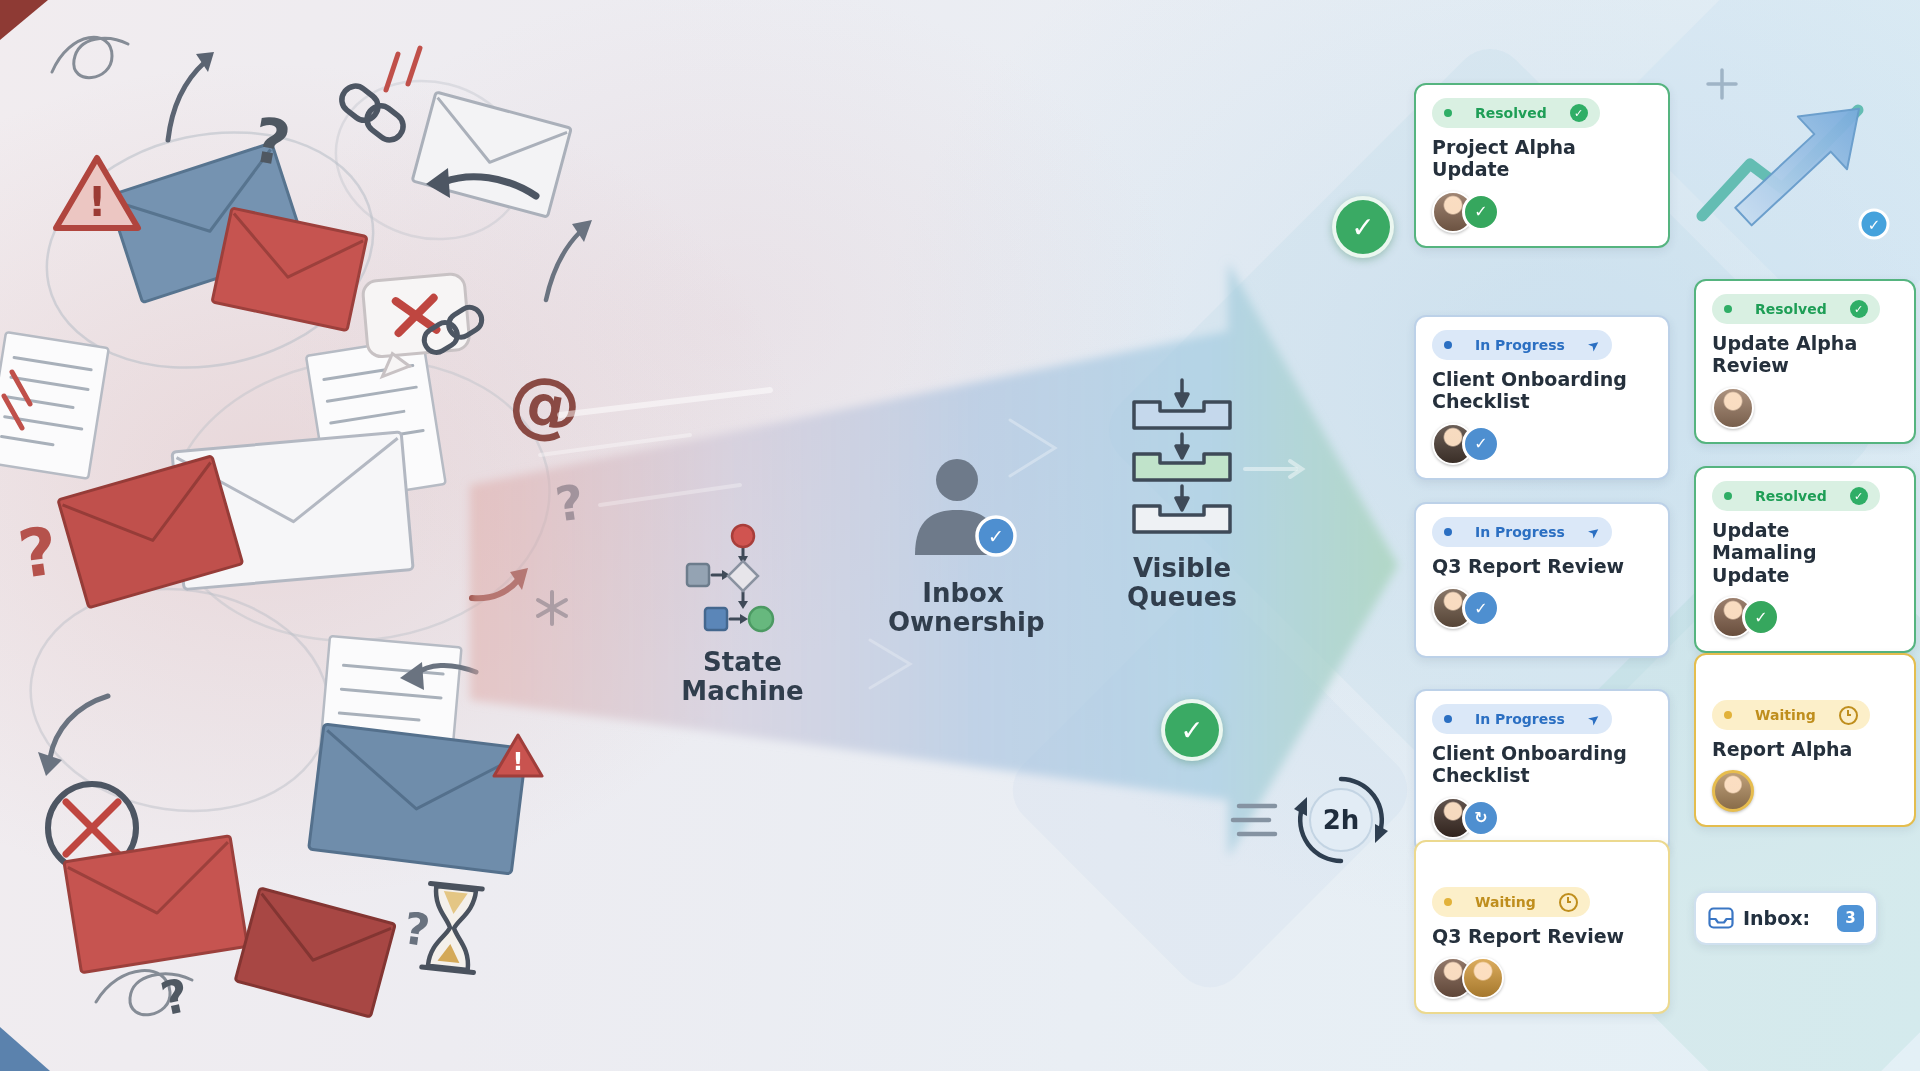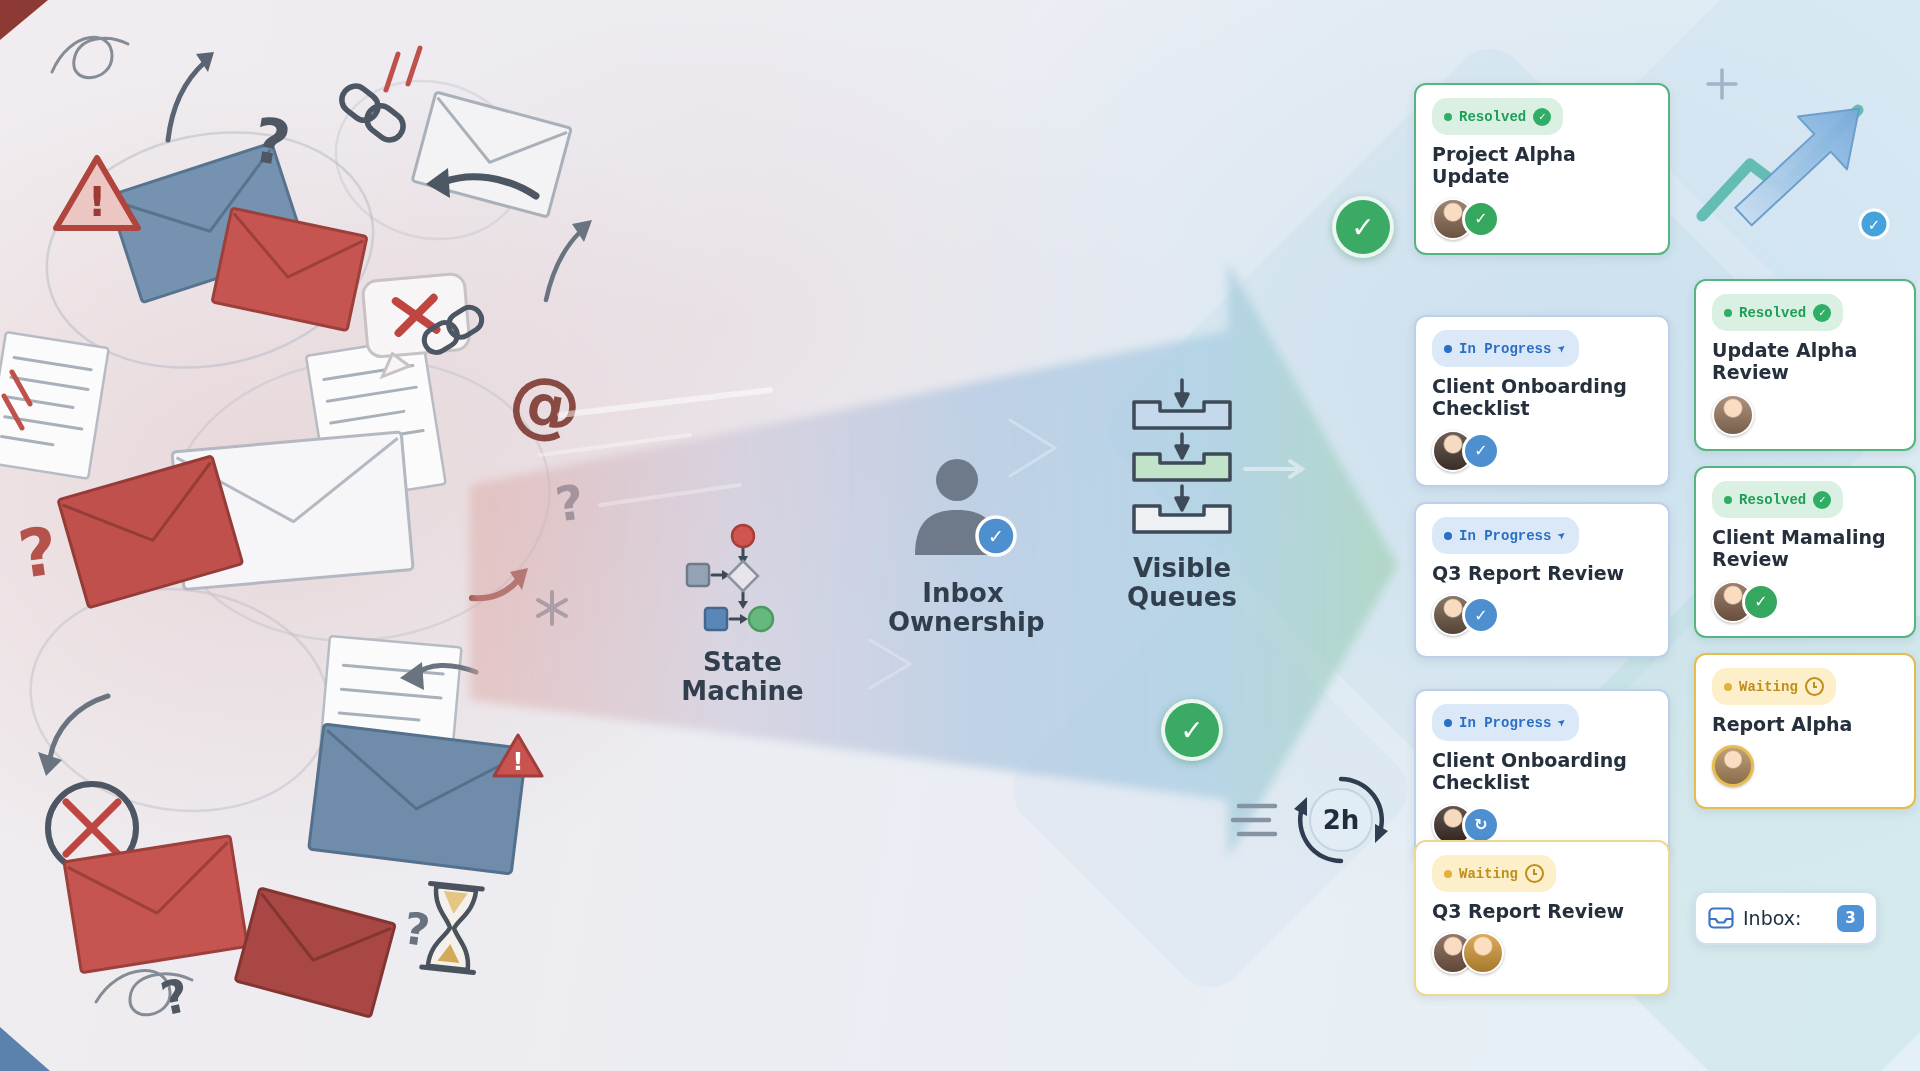--- a/index.html
+++ b/index.html
@@ -45,28 +45,28 @@
     box-shadow:0 3px 10px rgba(40,60,90,0.10);box-sizing:border-box;min-height:156px;}
   .c1{left:1414px;width:256px;}
   .c2{left:1694px;width:222px;}
   .y1{top:83px;min-height:165px;}
   .y2{top:279px;} .y3{top:466px;} .y4{top:653px;} .y5{top:840px;}
   .b-res{border:2px solid var(--card-border-resolved,#55b47f);}
   .b-prog{border:2px solid var(--card-border-inprogress,#bcd1e8);margin-top:36px;}
   .b-waitlight{border:2px solid var(--card-border-waiting,#ecd98f);}
   .b-wait{border:2px solid var(--card-border-waiting-strong,#e4bd4e);}
 
-  .pill{display:inline-flex;align-items:center;gap:7px;height:37px;padding:0 12px;border-radius:15px;
-    font-size:14px;font-weight:bold;white-space:nowrap;font-family:Liberation Mono, monospace;}
+  .pill{display:inline-flex;align-items:center;gap:23px;height:30px;padding:0 12px;border-radius:15px;
+    font-size:14px;font-weight:bold;white-space:nowrap;}
   .pill .dot{width:8px;height:8px;border-radius:50%;}
   .pill.resolved{background:var(--resolved-bg,#d9f0e2);color:var(--resolved-text,#1e9e56);}
   .pill.resolved .dot{background:var(--resolved-dot,#2fae66);}
   .pill.progress{background:var(--inprogress-bg,#dbe8f8);color:var(--inprogress-text,#2b6fc2);}
   .pill.progress .dot{background:var(--inprogress-dot,#2b6fc2);}
-  .pill.waiting{background:var(--waiting-bg,#fcefc9);color:var(--waiting-text,#bf8e1d);}
+  .pill.waiting{background:var(--waiting-bg,#fcefc9);color:var(--waiting-text,#bf8e1d);margin-top:32px;}
   .pill.waiting .dot{background:var(--waiting-dot,#e2b23a);}
   .pill-ic{display:inline-flex;align-items:center;justify-content:center;}
   .pill-ic.checkc{width:18px;height:18px;border-radius:50%;background:var(--resolved-dot,#2fae66);color:#fff;font-size:11px;font-weight:bold;}
   .pill-ic.arrow{color:var(--inprogress-text,#2b6fc2);font-size:14px;transform:rotate(-38deg);font-weight:bold;}
   .clock{width:15px;height:15px;border:2px solid var(--waiting-text,#bf8e1d);border-radius:50%;position:relative;display:inline-block;box-sizing:content-box;}
   .clock::before{content:"";position:absolute;left:6px;top:2.5px;width:2px;height:5px;background:var(--waiting-text,#bf8e1d);}
   .clock::after{content:"";position:absolute;left:6px;top:6.5px;width:4.5px;height:2px;background:var(--waiting-text,#bf8e1d);}
   i{font-style:normal;}
 
   .title{margin-top:8px;font-size:19px;line-height:1.18;font-weight:bold;color:var(--title-text,#25303c);}
@@ -81,21 +81,21 @@
   .av6{background-color:var(--avatar-6,#9a7a62);} .av7{background-color:var(--avatar-7,#86644e);}
   .av8{background-color:var(--avatar-8,#b08b5e);border:3px solid #e7bd4e;}
   .abadge{width:32px;height:32px;border-radius:50%;margin-left:-12px;border:3px solid #fff;box-sizing:content-box;
     display:flex;align-items:center;justify-content:center;color:#fff;font-size:16px;font-weight:bold;z-index:2;position:relative;}
   .abadge.green{background:var(--check-green,#36a75e);}
   .abadge.blue{background:var(--check-blue,#4e8fd0);}
 
   .inbox-widget{position:absolute;left:1694px;top:891px;width:184px;height:54px;z-index:5;background:#fff;
     border:2px solid #cfe0ef;border-radius:12px;display:flex;align-items:center;gap:9px;padding:0 12px;box-sizing:border-box;
     box-shadow:0 3px 10px rgba(40,60,90,0.10);}
-  .inbox-label{font-size:19px;font-weight:normal;color:#22303f;}
+  .inbox-label{font-size:19px;font-weight:bold;color:#22303f;}
   .inbox-count{margin-left:auto;width:27px;height:27px;border-radius:7px;background:#4f93d6;color:#fff;
     font-weight:bold;font-size:15px;display:flex;align-items:center;justify-content:center;}
 </style>
 </head>
 <body>
 
 <div class="stage">
 
   <div class="diamond d1"></div>
   <div class="diamond d2"></div>
@@ -484,21 +484,21 @@
   </div>
 
   <div class="card c2 y3 b-res">
     <div class="pill resolved">
       <span class="dot"></span>
       <span>Resolved</span>
       <span class="pill-ic checkc">
           <i>✓</i>
         </span>
     </div>
-    <div class="title">Client Mamaling Review</div>
+    <div class="title">Update Mamaling Update</div>
     <div class="avatars">
       <span class="avatar av7"></span>
       <span class="abadge green">
           <i>✓</i>
         </span>
     </div>
   </div>
 
   <div class="card c2 y4 b-wait">
     <div class="pill waiting">

